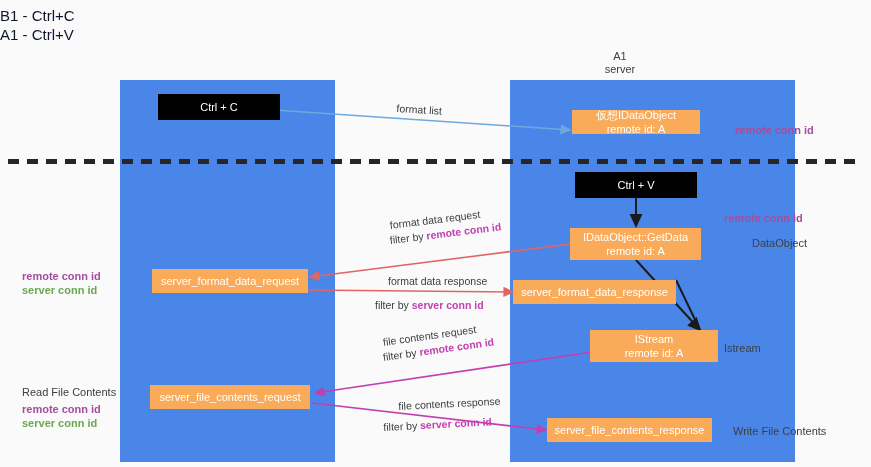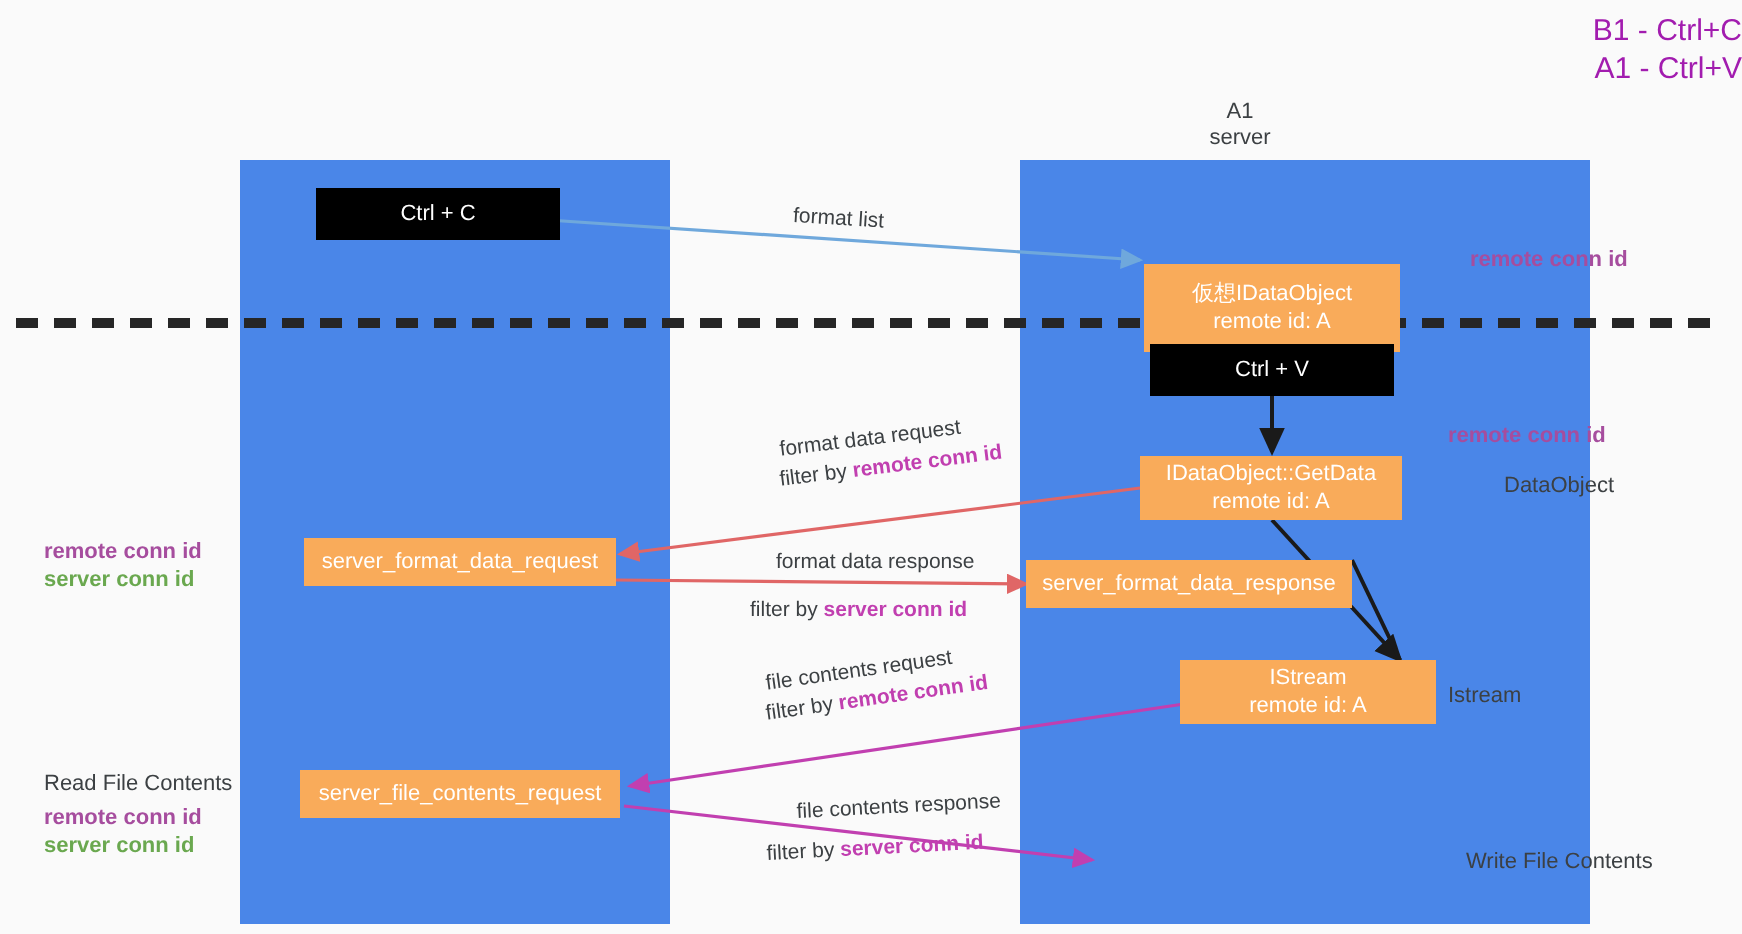--- a/index.html
+++ b/index.html
@@ -29,24 +29,24 @@
     pointer-events: none;
   }
   .lane {
     position: absolute;
     background: #4a86e8;
   }
   .title {
     position: absolute;
     width: 871px;
     top: 6px;
-    text-align: right;
+    text-align: left;
     font-size: 15px;
     line-height: 19px;
-    color: #a21caf;
+    color: #0f172a;
     white-space: pre-line;
   }
   .lane-header {
     position: absolute;
     text-align: center;
     font-size: 11px;
     line-height: 13px;
     color: #3c4043;
     white-space: pre-line;
   }
@@ -146,21 +146,21 @@
 
     <line x1="312" y1="403" x2="546" y2="430" stroke="#c13fb0" stroke-width="1.6" marker-end="url(#ar-mag)"></line>
   </svg>
 
   <div class="dash-sep"></div>
 
   <div class="node green" style="left:158px; top:94px; width:122px; height:26px;">
     <div>Ctrl + C</div>
   </div>
 
-  <div class="node orange" style="left:572px; top:132px; width:128px; height:44px;">
+  <div class="node orange" style="left:572px; top:110px; width:128px; height:24px;">
     <div>仮想IDataObject</div>
     <div class="l2">remote id: A</div>
   </div>
 
   <div class="node green" style="left:575px; top:172px; width:122px; height:26px;">
     <div>Ctrl + V</div>
   </div>
 
   <div class="node orange" style="left:570px; top:228px; width:131px; height:32px;">
     <div>IDataObject::GetData</div>
@@ -177,20 +177,23 @@
 
   <div class="node orange" style="left:590px; top:330px; width:128px; height:32px;">
     <div>IStream</div>
     <div class="l2">remote id: A</div>
   </div>
 
   <div class="node orange" style="left:150px; top:385px; width:160px; height:24px;">
     <div>server_file_contents_request</div>
   </div>
 
+  <div class="node orange" style="left:547px; top:418px; width:165px; height:24px;">
+    <div>server_file_contents_response</div>
+  </div>
 
   <div class="edge-label" style="left:397px; top:101px; transform: rotate(3.5deg);">
     <span>format list</span>
   </div>
 
   <div class="edge-label" style="left:389px; top:218px; transform: rotate(-7deg);">
     <span>format data request</span>
   </div>
   <div class="edge-label" style="left:389px; top:233px; transform: rotate(-7deg);">
     <span>filter by </span><span class="hl-purple">remote conn id</span>

